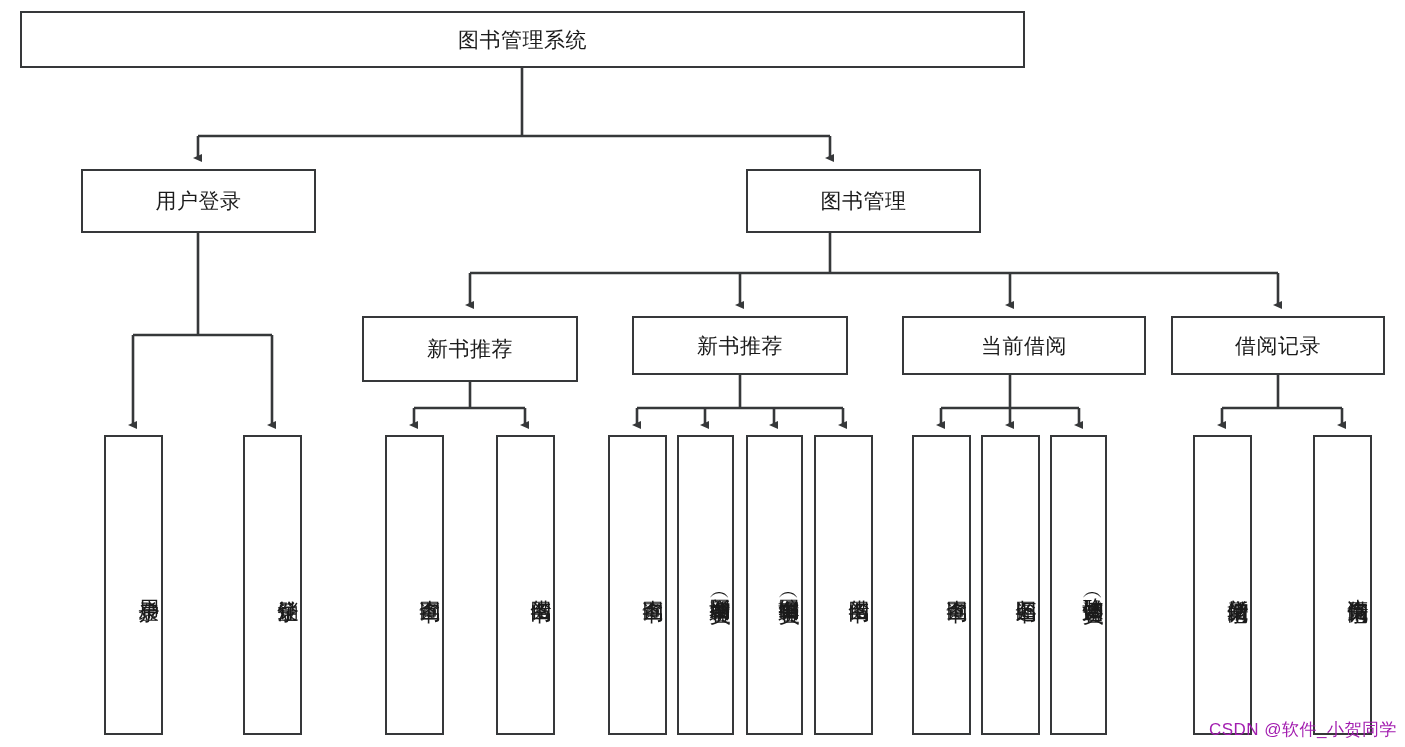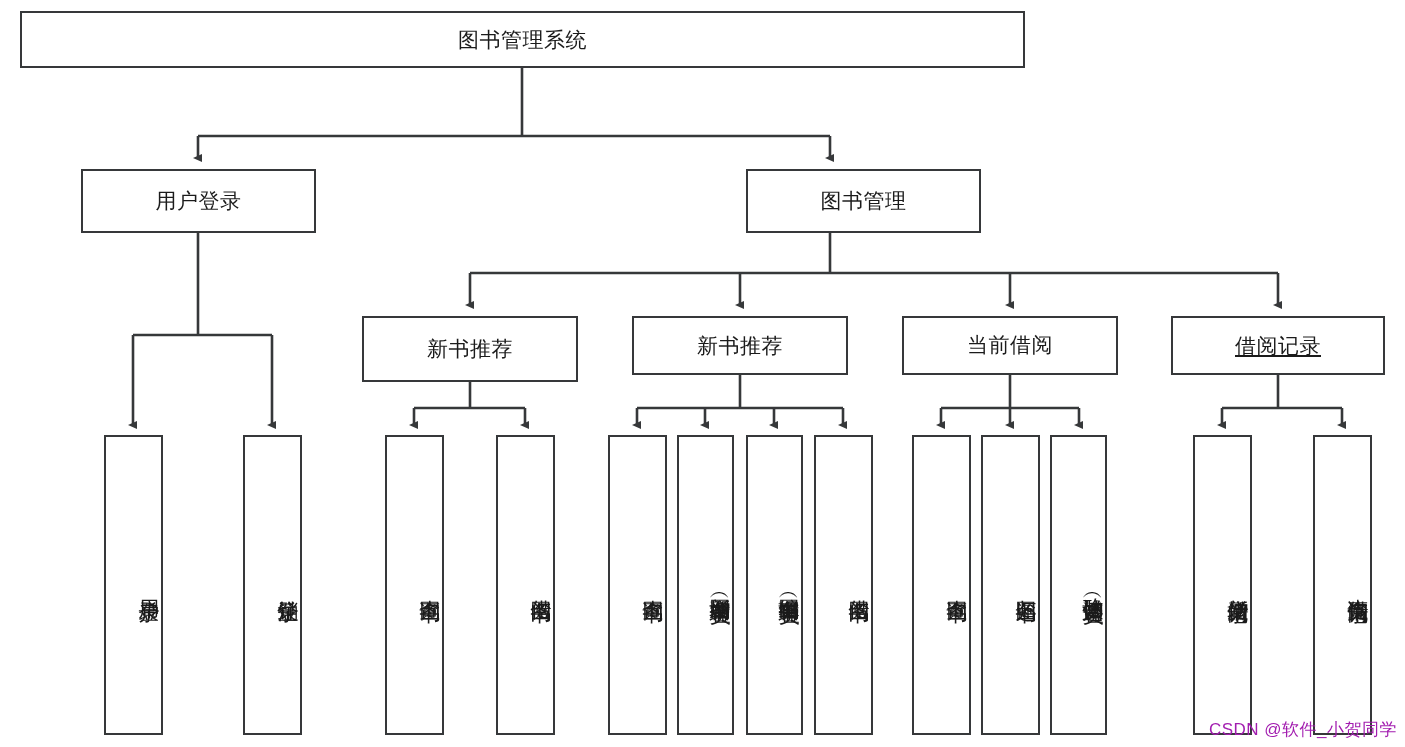--- a/index.html
+++ b/index.html
@@ -133,24 +133,24 @@
   <div class="node horizontal" style="left:712px; top:169px; width:235px; height:64px;margin-left:34px;">
     <span>图书管理</span>
   </div>
 
   <div class="node horizontal" style="left:362px; top:316px; width:216px; height:66px;">
     <span>新书推荐</span>
   </div>
   <div class="node horizontal" style="left:632px; top:316px; width:216px; height:59px;">
     <span>新书推荐</span>
   </div>
-  <div class="node horizontal" style="left:902px; top:316px; width:216px; height:59px;font-family:Liberation Serif, serif;">
+  <div class="node horizontal" style="left:902px; top:316px; width:244px; height:59px;">
     <span>当前借阅</span>
   </div>
-  <div class="node horizontal" style="left:1171px; top:316px; width:214px; height:59px;text-decoration:underline;">
+  <div class="node horizontal" style="left:1171px; top:316px; width:214px; height:59px;">
     <span>借阅记录</span>
   </div>
 
   <div class="node vertical" style="left:104px; top:435px; width:59px; height:300px;">
     <span class="vtext">用户登录</span>
   </div>
   <div class="node vertical" style="left:243px; top:435px; width:59px; height:300px;">
     <span class="vtext">注销登录</span>
   </div>
 

